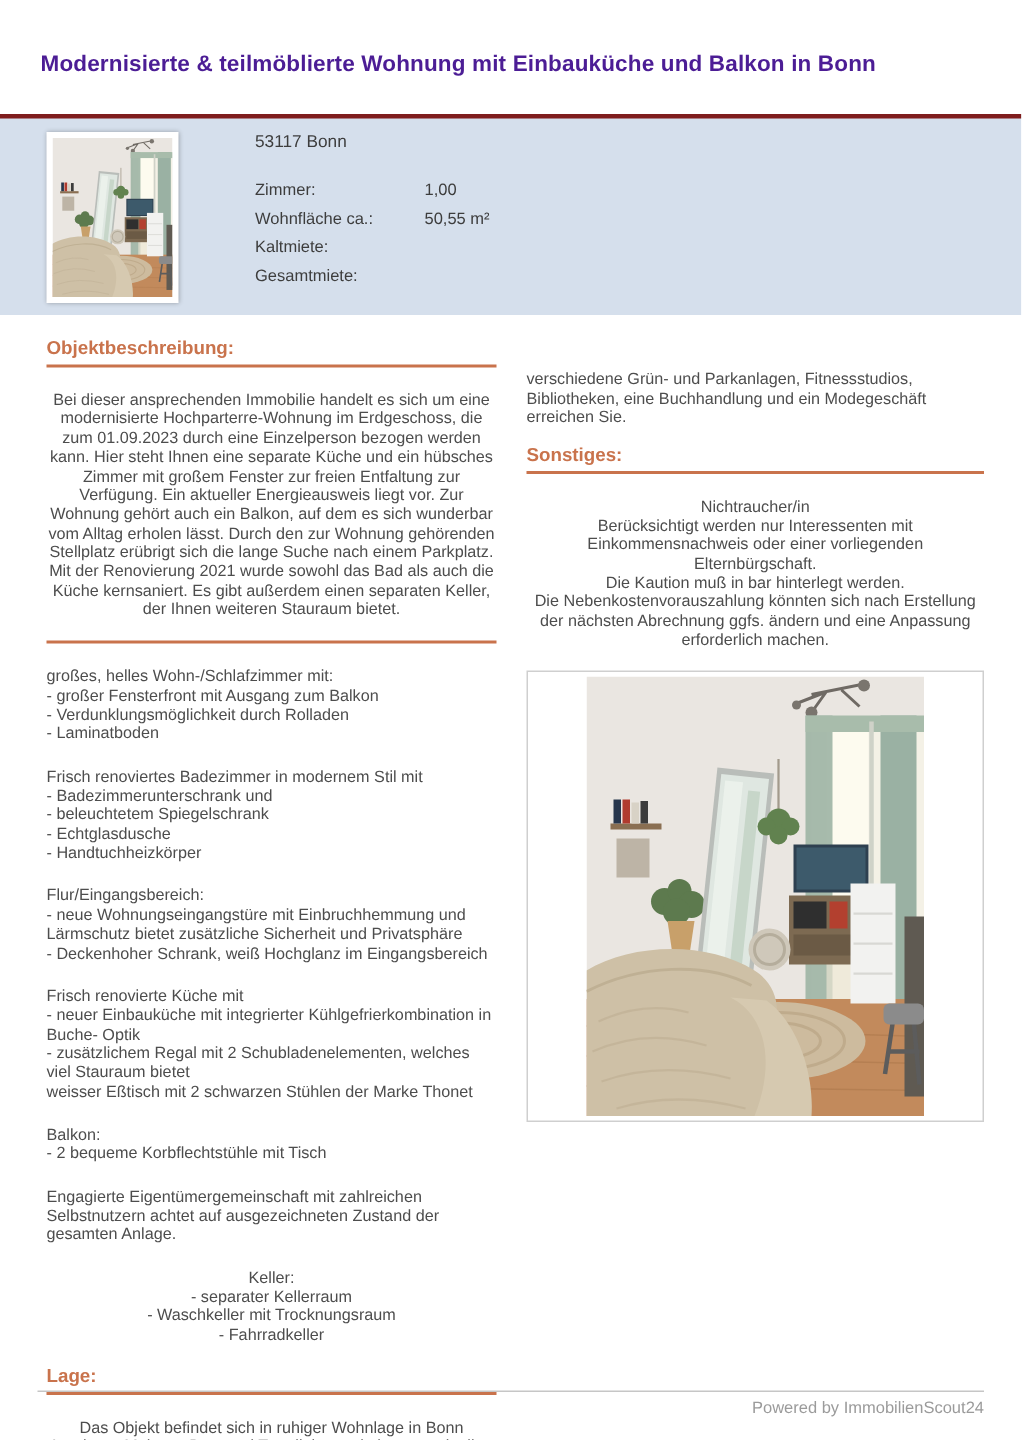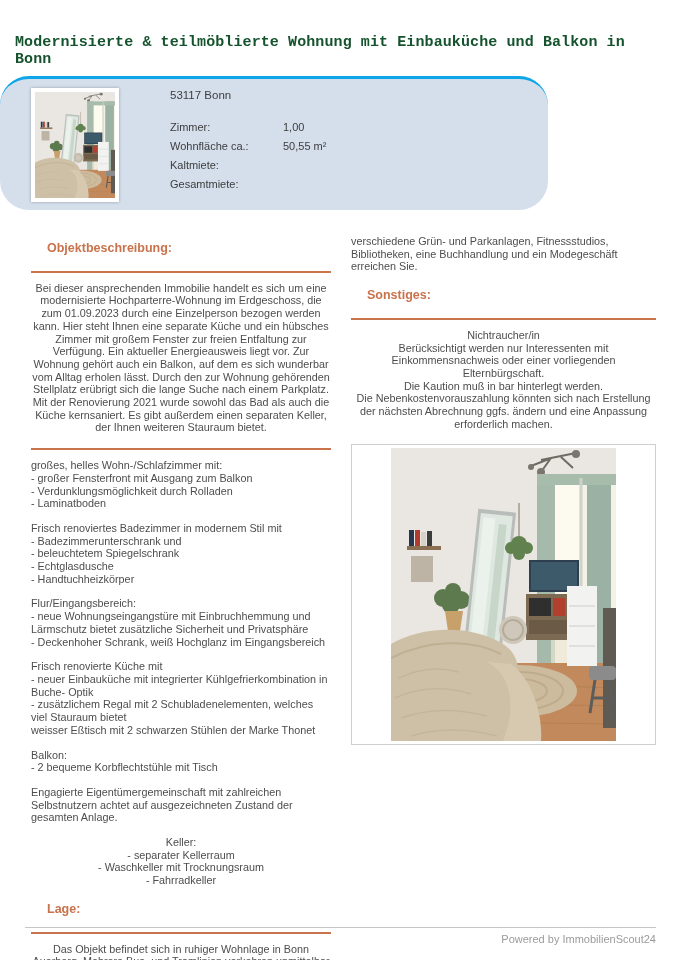--- a/index.html
+++ b/index.html
@@ -1,44 +1,44 @@
 <!DOCTYPE html>
 <html lang="de"><head>
 <meta charset="utf-8">
 <style>
   html,body{margin:0;padding:0;background:#ffffff;}
   .page{
     position:relative;width:681px;height:960px;margin:0 auto;background:#ffffff;
     font-family:"Liberation Sans",sans-serif;overflow:hidden;
   }
   .title{
-    position:absolute;top:34px;left:15px;width:620px;margin:0;
-    font-size:15px;font-weight:700;color:#14532d;letter-spacing:.1px;font-family:Liberation Mono, monospace;
+    position:absolute;top:34px;left:27px;width:620px;margin:0;
+    font-size:15px;font-weight:700;color:#4c1d95;letter-spacing:.1px;
   }
   .infobox{
-    position:absolute;top:76px;left:0;width:548px;height:134px;
-    background:#d5dfec;border-top:3px solid #0ea5e9;box-sizing:border-box;border-radius:29px;
+    position:absolute;top:76px;left:0;width:681px;height:134px;
+    background:#d5dfec;border-top:3px solid #7f1d1d;box-sizing:border-box;
   }
   .thumb{
     position:absolute;top:9px;left:31px;width:88px;height:114px;
     background:#ffffff;box-sizing:border-box;padding:4px;
     box-shadow:0 0 3px rgba(0,0,0,.3);
   }
   .thumb svg{display:block;}
   .facts{position:absolute;left:170px;top:10px;}
   .loc{font-size:11.5px;color:#3d3d3d;margin-bottom:17px;}
   .frow{display:flex;font-size:11px;color:#3d3d3d;line-height:19px;}
   .flab{width:113px;}
   .col{position:absolute;font-size:10.8px;line-height:12.7px;color:#4d4d4d;}
   .col-left{top:226px;left:31px;width:300px;}
   .col-right{top:231px;left:351px;width:305px;}
   .sec{margin:0 0 14px;}
-  .sec h2{color:#c9734c;font-size:12.5px;font-weight:700;margin:16px;}
+  .sec h2{color:#c9734c;font-size:12.5px;font-weight:700;margin:0;}
   .rule{height:2px;background:#c9734c;margin:4px 0 9px;border:0;}
-  .col p{margin:4px 0 12px;white-space:pre-line;}
+  .col p{margin:16px 0 12px;white-space:pre-line;}
   .col p:last-child{margin-bottom:0;text-align:center;}
   .photo-frame{
     margin:10px 0 0;border:1px solid #cfcfcf;background:#ffffff;
     width:303px;height:299px;display:flex;align-items:center;justify-content:center;
   }
   .caption{text-align:center;color:#9b9b9b;font-size:10.5px;margin-top:6px;}
   .footer-line{position:absolute;left:25px;width:631px;top:927px;height:1px;background:#c6c6c6;}
   .powered{position:absolute;right:25px;top:933px;font-size:11px;color:#9b9b9b;}
 </style>
 </head>

